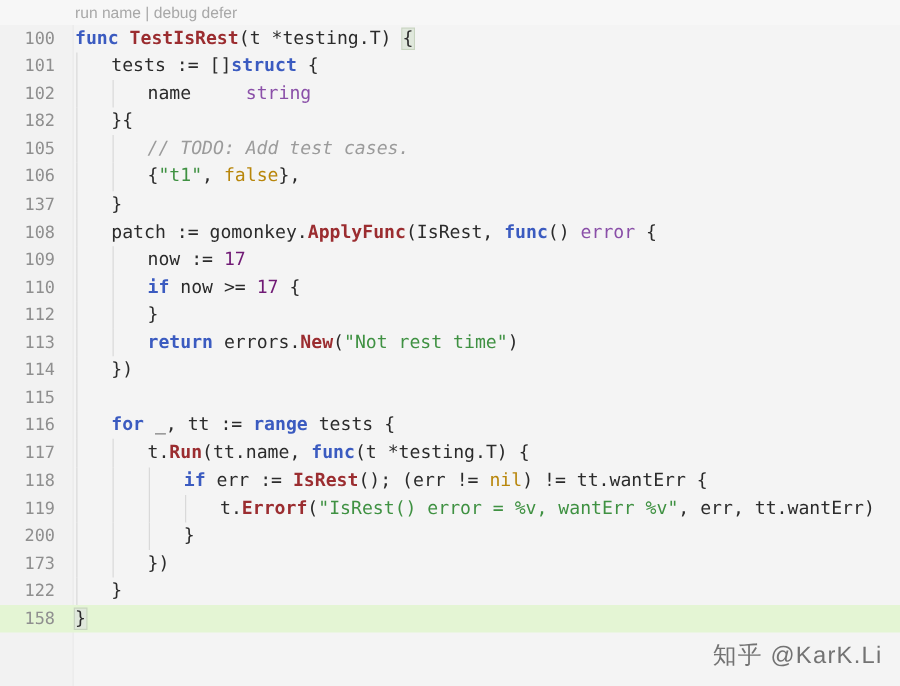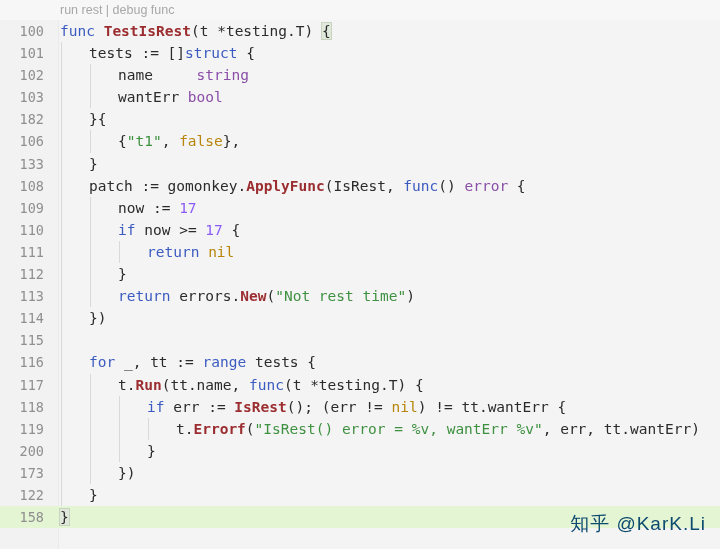--- a/index.html
+++ b/index.html
@@ -80,65 +80,64 @@
   }
 
   
   .guide {
     position: absolute;
     width: 1px;
     background: #d9d9d9;
   }
 
   
-  .kw   { color: #3b5bc0; }                 
+  .kw   { color: #3b5bc0; font-weight: bold; }                 
   .fn   { color: #9b2d30; font-weight: bold; } 
   .typ  { color: #8a4fa8; }                 
   .str  { color: #3f9142; }                 
-  .num  { color: #8b5cf6; }                 
+  .num  { color: #701a75; }                 
   .lit  { color: #b8860b; }                 
   .cmt  { color: #9b9b9b; font-style: italic; }
   .pl   { color: #2b2b2b; }                 
   .op   { color: #2b2b2b; }
   .brc  { background: #e0e8dc; outline: 1px solid #c8d4c0; }
 
   
   .watermark {
     position: absolute;
     right: 14px;
     bottom: 12px;
     font-family: "Liberation Sans", sans-serif;
     font-size: 19px;
-    color: #0c4a6e;
+    color: #737373;
     letter-spacing: 1px;
     pointer-events: none;
     user-select: none;
   }
 </style>
 </head>
 <body>
 
 <div id="editor">
 
   <div class="gutter-bg"></div>
 
-  <div class="runline"><span>run rest</span><span> | </span><span>debug func</span></div>
+  <div class="runline"><span>run name</span><span> | </span><span>debug defer</span></div>
 
   <div class="rows" id="rows">
       <div class="row"><div class="ln">100</div><div class="code" style="left: 60px;"><span class="kw">func</span><span class="op"> </span><span class="fn">TestIsRest</span><span class="op">(</span><span class="pl">t</span><span class="op"> </span><span class="op">*</span><span class="pl">testing</span><span class="op">.</span><span class="pl">T</span><span class="op">)</span><span class="op"> </span><span class="op brc">{</span></div></div>
       <div class="row"><div class="ln">101</div><div class="guide" style="left: 61px; top: 0px; height: 22.1px;"></div><div class="code" style="left: 89px;"><span class="pl">tests</span><span class="op"> </span><span class="op">:</span><span class="op">=</span><span class="op"> </span><span class="op">[</span><span class="op">]</span><span class="kw">struct</span><span class="op"> </span><span class="op">{</span></div></div>
       <div class="row"><div class="ln">102</div><div class="guide" style="left: 61px; top: 0px; height: 22.1px;"></div><div class="guide" style="left: 90px; top: 0px; height: 22.1px;"></div><div class="code" style="left: 118px;"><span class="pl">name</span><span class="op"> </span><span class="op"> </span><span class="op"> </span><span class="op"> </span><span class="op"> </span><span class="typ">string</span></div></div>
-      <div class="row"><div class="ln">103</div><div class="guide" style="left: 61px; top: 0px; height: 22.1px;"></div><div class="guide" style="left: 90px; top: 0px; height: 22.1px;"></div><div class="code" style="left: 118px;"><span class="pl">wantErr</span><span class="op"> </span><span class="typ">bool</span></div></div>
       <div class="row"><div class="ln">182</div><div class="guide" style="left: 61px; top: 0px; height: 22.1px;"></div><div class="code" style="left: 89px;"><span class="op">}</span><span class="op">{</span></div></div>
+      <div class="row"><div class="ln">105</div><div class="guide" style="left: 61px; top: 0px; height: 22.1px;"></div><div class="guide" style="left: 90px; top: 0px; height: 22.1px;"></div><div class="code" style="left: 118px;"><span class="cmt">// TODO: Add test cases.</span></div></div>
       <div class="row"><div class="ln">106</div><div class="guide" style="left: 61px; top: 0px; height: 22.1px;"></div><div class="guide" style="left: 90px; top: 0px; height: 22.1px;"></div><div class="code" style="left: 118px;"><span class="op">{</span><span class="str">"t1"</span><span class="op">,</span><span class="op"> </span><span class="lit">false</span><span class="op">}</span><span class="op">,</span></div></div>
-      <div class="row"><div class="ln">133</div><div class="guide" style="left: 61px; top: 0px; height: 22.1px;"></div><div class="code" style="left: 89px;"><span class="op">}</span></div></div>
+      <div class="row"><div class="ln">137</div><div class="guide" style="left: 61px; top: 0px; height: 22.1px;"></div><div class="code" style="left: 89px;"><span class="op">}</span></div></div>
       <div class="row"><div class="ln">108</div><div class="guide" style="left: 61px; top: 0px; height: 22.1px;"></div><div class="code" style="left: 89px;"><span class="pl">patch</span><span class="op"> </span><span class="op">:</span><span class="op">=</span><span class="op"> </span><span class="pl">gomonkey</span><span class="op">.</span><span class="fn">ApplyFunc</span><span class="op">(</span><span class="pl">IsRest</span><span class="op">,</span><span class="op"> </span><span class="kw">func</span><span class="op">(</span><span class="op">)</span><span class="op"> </span><span class="typ">error</span><span class="op"> </span><span class="op">{</span></div></div>
       <div class="row"><div class="ln">109</div><div class="guide" style="left: 61px; top: 0px; height: 22.1px;"></div><div class="guide" style="left: 90px; top: 0px; height: 22.1px;"></div><div class="code" style="left: 118px;"><span class="pl">now</span><span class="op"> </span><span class="op">:</span><span class="op">=</span><span class="op"> </span><span class="num">17</span></div></div>
       <div class="row"><div class="ln">110</div><div class="guide" style="left: 61px; top: 0px; height: 22.1px;"></div><div class="guide" style="left: 90px; top: 0px; height: 22.1px;"></div><div class="code" style="left: 118px;"><span class="kw">if</span><span class="op"> </span><span class="pl">now</span><span class="op"> </span><span class="op">&gt;</span><span class="op">=</span><span class="op"> </span><span class="num">17</span><span class="op"> </span><span class="op">{</span></div></div>
-      <div class="row"><div class="ln">111</div><div class="guide" style="left: 61px; top: 0px; height: 22.1px;"></div><div class="guide" style="left: 90px; top: 0px; height: 22.1px;"></div><div class="guide" style="left: 119px; top: 0px; height: 22.1px;"></div><div class="code" style="left: 147px;"><span class="kw">return</span><span class="op"> </span><span class="lit">nil</span></div></div>
       <div class="row"><div class="ln">112</div><div class="guide" style="left: 61px; top: 0px; height: 22.1px;"></div><div class="guide" style="left: 90px; top: 0px; height: 22.1px;"></div><div class="code" style="left: 118px;"><span class="op">}</span></div></div>
       <div class="row"><div class="ln">113</div><div class="guide" style="left: 61px; top: 0px; height: 22.1px;"></div><div class="guide" style="left: 90px; top: 0px; height: 22.1px;"></div><div class="code" style="left: 118px;"><span class="kw">return</span><span class="op"> </span><span class="pl">errors</span><span class="op">.</span><span class="fn">New</span><span class="op">(</span><span class="str">"Not rest time"</span><span class="op">)</span></div></div>
       <div class="row"><div class="ln">114</div><div class="guide" style="left: 61px; top: 0px; height: 22.1px;"></div><div class="code" style="left: 89px;"><span class="op">}</span><span class="op">)</span></div></div>
       <div class="row"><div class="ln">115</div><div class="guide" style="left: 61px; top: 0px; height: 22.1px;"></div></div>
       <div class="row"><div class="ln">116</div><div class="guide" style="left: 61px; top: 0px; height: 22.1px;"></div><div class="code" style="left: 89px;"><span class="kw">for</span><span class="op"> </span><span class="pl">_</span><span class="op">,</span><span class="op"> </span><span class="pl">tt</span><span class="op"> </span><span class="op">:</span><span class="op">=</span><span class="op"> </span><span class="kw">range</span><span class="op"> </span><span class="pl">tests</span><span class="op"> </span><span class="op">{</span></div></div>
       <div class="row"><div class="ln">117</div><div class="guide" style="left: 61px; top: 0px; height: 22.1px;"></div><div class="guide" style="left: 90px; top: 0px; height: 22.1px;"></div><div class="code" style="left: 118px;"><span class="pl">t</span><span class="op">.</span><span class="fn">Run</span><span class="op">(</span><span class="pl">tt</span><span class="op">.</span><span class="pl">name</span><span class="op">,</span><span class="op"> </span><span class="kw">func</span><span class="op">(</span><span class="pl">t</span><span class="op"> </span><span class="op">*</span><span class="pl">testing</span><span class="op">.</span><span class="pl">T</span><span class="op">)</span><span class="op"> </span><span class="op">{</span></div></div>
       <div class="row"><div class="ln">118</div><div class="guide" style="left: 61px; top: 0px; height: 22.1px;"></div><div class="guide" style="left: 90px; top: 0px; height: 22.1px;"></div><div class="guide" style="left: 119px; top: 0px; height: 22.1px;"></div><div class="code" style="left: 147px;"><span class="kw">if</span><span class="op"> </span><span class="pl">err</span><span class="op"> </span><span class="op">:</span><span class="op">=</span><span class="op"> </span><span class="fn">IsRest</span><span class="op">(</span><span class="op">)</span><span class="op">;</span><span class="op"> </span><span class="op">(</span><span class="pl">err</span><span class="op"> </span><span class="op">!</span><span class="op">=</span><span class="op"> </span><span class="lit">nil</span><span class="op">)</span><span class="op"> </span><span class="op">!</span><span class="op">=</span><span class="op"> </span><span class="pl">tt</span><span class="op">.</span><span class="pl">wantErr</span><span class="op"> </span><span class="op">{</span></div></div>
       <div class="row"><div class="ln">119</div><div class="guide" style="left: 61px; top: 0px; height: 22.1px;"></div><div class="guide" style="left: 90px; top: 0px; height: 22.1px;"></div><div class="guide" style="left: 119px; top: 0px; height: 22.1px;"></div><div class="guide" style="left: 148px; top: 0px; height: 22.1px;"></div><div class="code" style="left: 176px;"><span class="pl">t</span><span class="op">.</span><span class="fn">Errorf</span><span class="op">(</span><span class="str">"IsRest() error = %v, wantErr %v"</span><span class="op">,</span><span class="op"> </span><span class="pl">err</span><span class="op">,</span><span class="op"> </span><span class="pl">tt</span><span class="op">.</span><span class="pl">wantErr</span><span class="op">)</span></div></div>
       <div class="row"><div class="ln">200</div><div class="guide" style="left: 61px; top: 0px; height: 22.1px;"></div><div class="guide" style="left: 90px; top: 0px; height: 22.1px;"></div><div class="guide" style="left: 119px; top: 0px; height: 22.1px;"></div><div class="code" style="left: 147px;"><span class="op">}</span></div></div>
       <div class="row"><div class="ln">173</div><div class="guide" style="left: 61px; top: 0px; height: 22.1px;"></div><div class="guide" style="left: 90px; top: 0px; height: 22.1px;"></div><div class="code" style="left: 118px;"><span class="op">}</span><span class="op">)</span></div></div>

